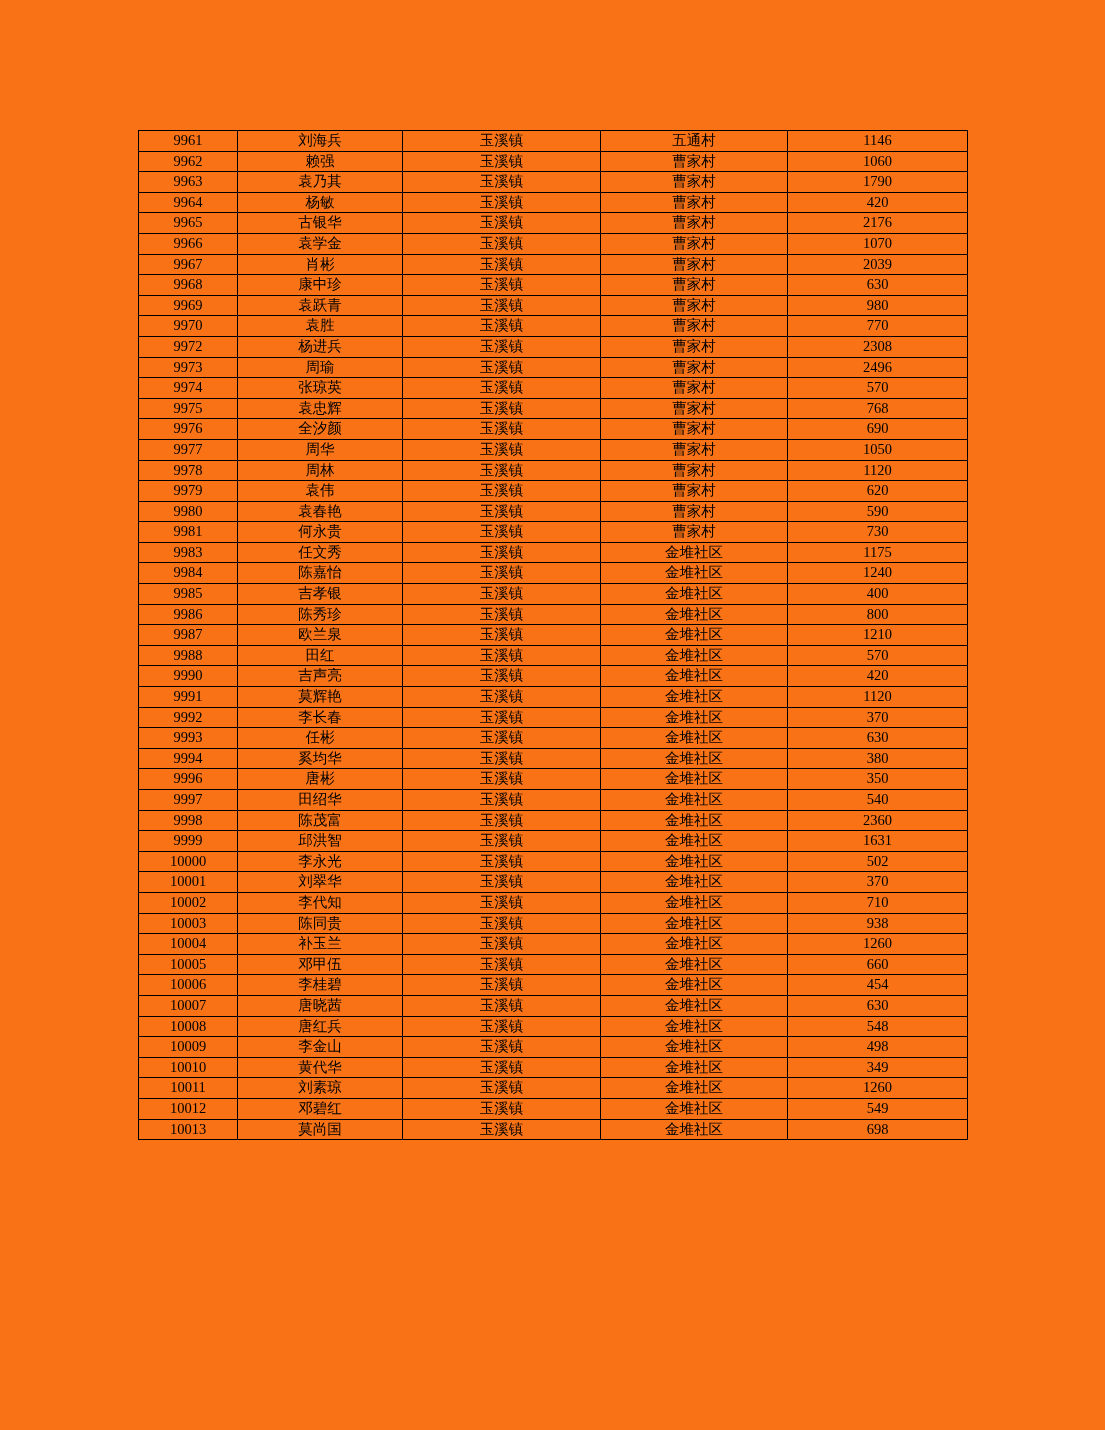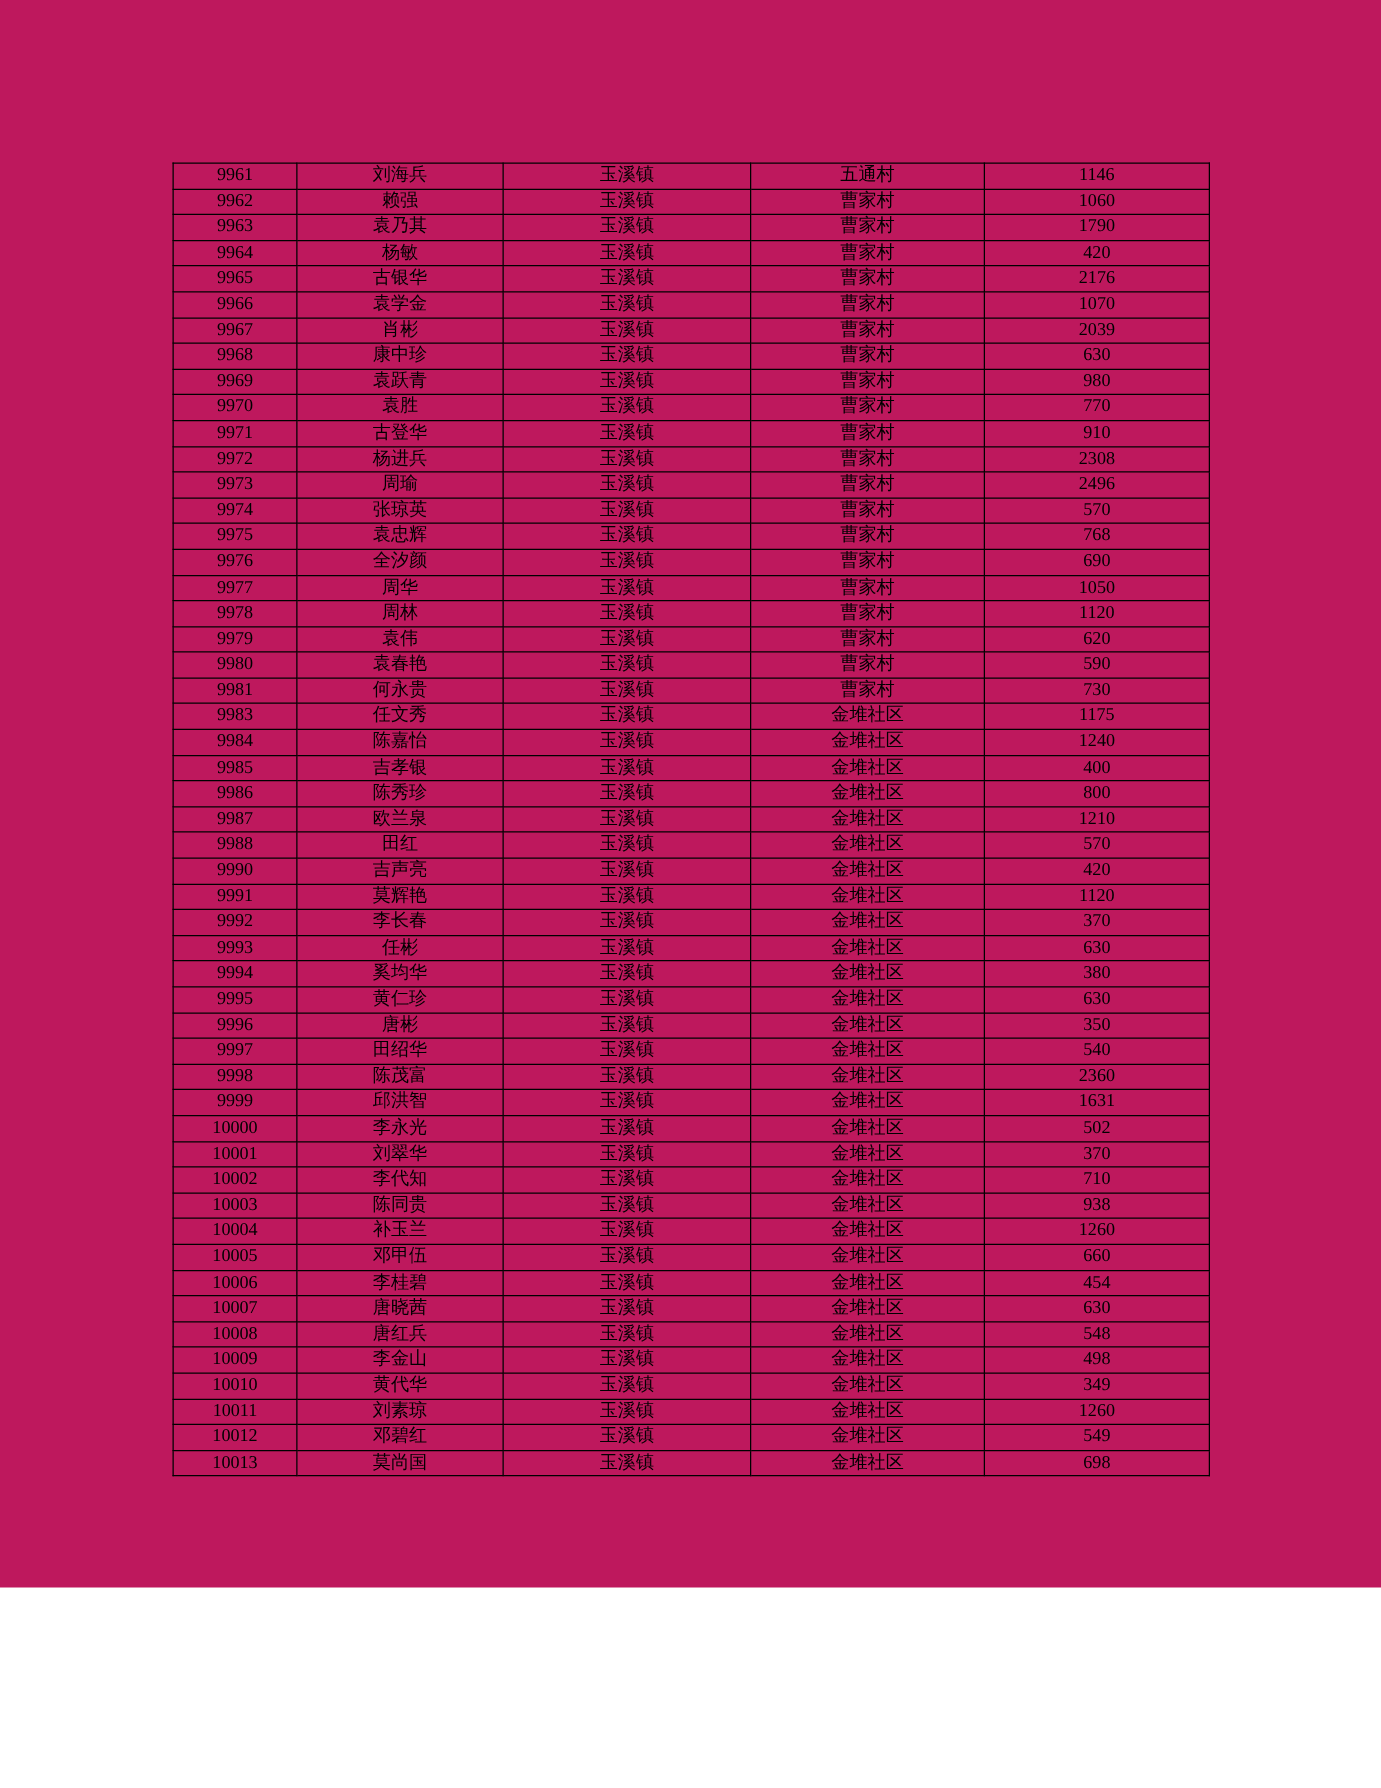--- a/index.html
+++ b/index.html
@@ -12,22 +12,22 @@
     height: 1430px;
     position: relative;
     font-family: "Liberation Serif", "DejaVu Serif", serif;
     color: #000000;
   }
   .page {
     position: absolute;
     left: 0;
     top: 0;
     width: 1105px;
-    height: 1270px;
-    background: #be185d;
+    height: 1430px;
+    background: #f97316;
   }
   table.data-table {
     position: absolute;
     left: 138px;
     top: 130px;
     width: 829px;
     border-collapse: collapse;
     table-layout: fixed;
     font-size: 14.5px;
   }
@@ -124,27 +124,20 @@
           <td>980</td>
         </tr>
         <tr>
           <td>9970</td>
           <td>袁胜</td>
           <td>玉溪镇</td>
           <td>曹家村</td>
           <td>770</td>
         </tr>
         <tr>
-          <td>9971</td>
-          <td>古登华</td>
-          <td>玉溪镇</td>
-          <td>曹家村</td>
-          <td>910</td>
-        </tr>
-        <tr>
           <td>9972</td>
           <td>杨进兵</td>
           <td>玉溪镇</td>
           <td>曹家村</td>
           <td>2308</td>
         </tr>
         <tr>
           <td>9973</td>
           <td>周瑜</td>
           <td>玉溪镇</td>
@@ -276,27 +269,20 @@
           <td>玉溪镇</td>
           <td>金堆社区</td>
           <td>630</td>
         </tr>
         <tr>
           <td>9994</td>
           <td>奚均华</td>
           <td>玉溪镇</td>
           <td>金堆社区</td>
           <td>380</td>
-        </tr>
-        <tr>
-          <td>9995</td>
-          <td>黄仁珍</td>
-          <td>玉溪镇</td>
-          <td>金堆社区</td>
-          <td>630</td>
         </tr>
         <tr>
           <td>9996</td>
           <td>唐彬</td>
           <td>玉溪镇</td>
           <td>金堆社区</td>
           <td>350</td>
         </tr>
         <tr>
           <td>9997</td>

